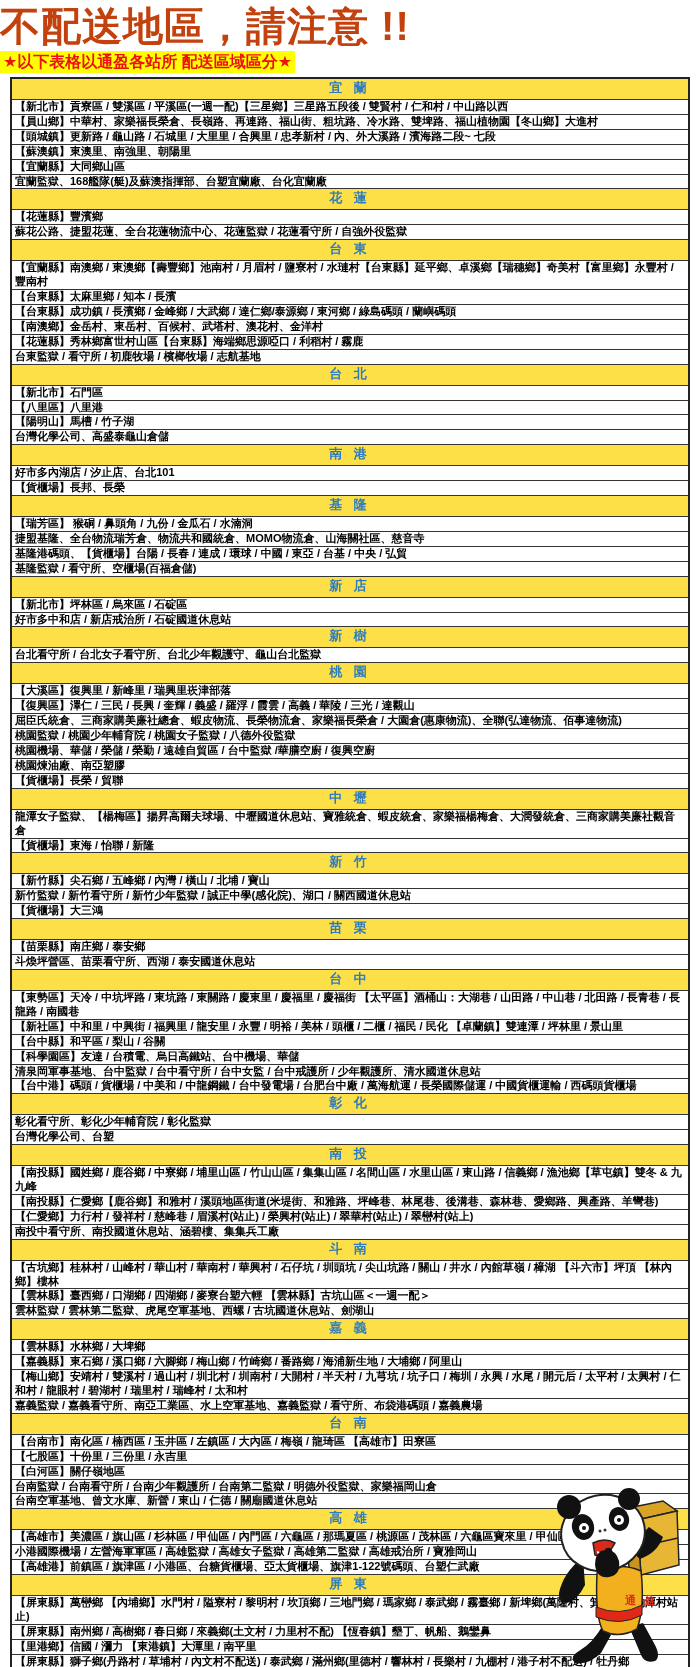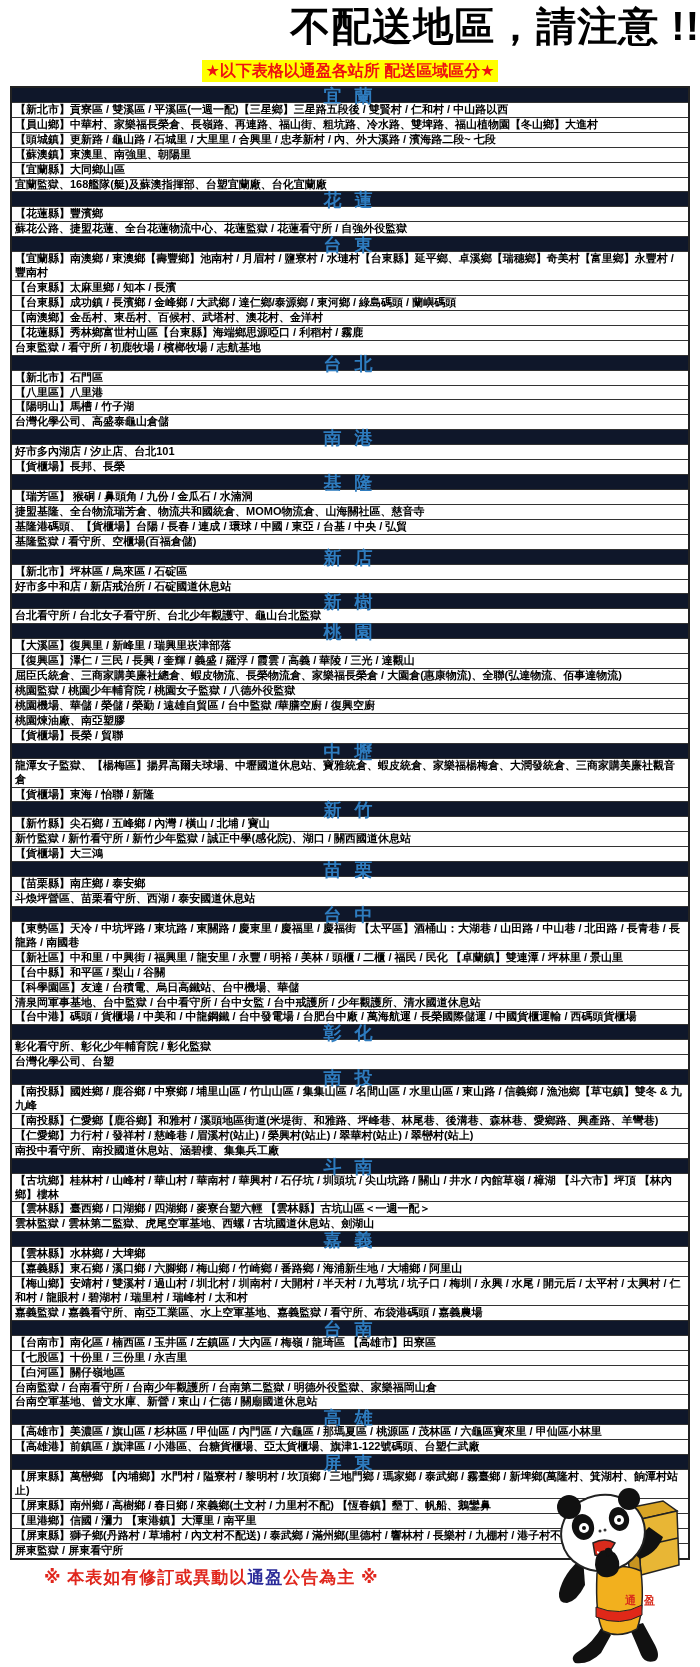--- a/index.html
+++ b/index.html
@@ -2,36 +2,36 @@
 <html><head>
 <meta charset="utf-8">
 <style>
   html,body{margin:0;padding:0;background:#fff;}
   body{
     width:700px;height:1667px;position:relative;overflow:hidden;
     font-family:"Liberation Sans","DejaVu Sans",sans-serif;
     -webkit-font-smoothing:antialiased;
   }
   .page-title{
-    text-align:right;margin:2px 0 0 0;
-    font-size:40px;font-weight:bold;color:#000000;
+    text-align:left;margin:2px 0 0 0;
+    font-size:40px;font-weight:bold;color:#c2410c;
     letter-spacing:1px;line-height:48px;
   }
-  .subtitle-wrap{text-align:center;margin:10px 0 4px 0;}
+  .subtitle-wrap{text-align:left;margin:1px 0 4px 0;}
   .subtitle{
     display:inline-block;background:#ffff00;color:#ee1111;
     font-size:16px;font-weight:bold;padding:1px 3px;line-height:20px;
   }
   .main-table{
     width:676px;margin:0 auto;border:2px solid #222;
     background:#fff;
   }
   .sec-header{
-    background:#0f172a;color:#2e7cbf;font-weight:bold;
-    text-align:center;font-size:18px;line-height:17px;height:14px;
+    background:#fde047;color:#2e7cbf;font-weight:bold;
+    text-align:center;font-size:13px;line-height:17px;height:20px;
     border-top:1px solid #333;letter-spacing:4px;
   }
   .main-table > .row:first-child,.main-table > .sec-header:first-child{border-top:none;}
   .row{
     border-top:1px solid #333;font-size:11px;line-height:13.9px;
     padding:0 3px;color:#000;font-weight:bold;
     font-family:"Liberation Sans","DejaVu Sans",sans-serif;
   }
   .footer-area{width:676px;margin:6px auto 0 auto;position:relative;}
   .footnote{
@@ -134,20 +134,21 @@
     <div class="row">【梅山鄉】安靖村 / 雙溪村 / 過山村 / 圳北村 / 圳南村 / 大開村 / 半天村 / 九芎坑 / 坑子口 / 梅圳 / 永興 / 水尾 / 開元后 / 太平村 / 太興村 / 仁和村 / 龍眼村 / 碧湖村 / 瑞里村 / 瑞峰村 / 太和村</div>
     <div class="row">嘉義監獄 / 嘉義看守所、南亞工業區、水上空軍基地、嘉義監獄 / 看守所、布袋港碼頭 / 嘉義農場</div>
     <div class="sec-header">台 南</div>
     <div class="row">【台南市】南化區 / 楠西區 / 玉井區 / 左鎮區 / 大內區 / 梅嶺 / 龍琦區 【高雄市】田寮區</div>
     <div class="row">【七股區】十份里 / 三份里 / 永吉里</div>
     <div class="row">【白河區】關仔嶺地區</div>
     <div class="row">台南監獄 / 台南看守所 / 台南少年觀護所 / 台南第二監獄 / 明德外役監獄、家樂福岡山倉</div>
     <div class="row">台南空軍基地、曾文水庫、新營 / 東山 / 仁德 / 關廟國道休息站</div>
     <div class="sec-header">高 雄</div>
     <div class="row">【高雄市】美濃區 / 旗山區 / 杉林區 / 甲仙區 / 內門區 / 六龜區 / 那瑪夏區 / 桃源區 / 茂林區 / 六龜區寶來里 / 甲仙區小林里</div>
+    <div class="row">小港國際機場 / 左營海軍軍區 / 高雄監獄 / 高雄女子監獄 / 高雄第二監獄 / 高雄戒治所 / 寶雅岡山</div>
     <div class="row">【高雄港】前鎮區 / 旗津區 / 小港區、台糖貨櫃場、亞太貨櫃場、旗津1-122號碼頭、台塑仁武廠</div>
     <div class="sec-header">屏 東</div>
     <div class="row">【屏東縣】萬巒鄉 【內埔鄉】水門村 / 隘寮村 / 黎明村 / 坎頂鄉 / 三地門鄉 / 瑪家鄉 / 泰武鄉 / 霧臺鄉 / 新埤鄉(萬隆村、箕湖村、餉潭村站止)</div>
     <div class="row">【屏東縣】南州鄉 / 高樹鄉 / 春日鄉 / 來義鄉(土文村 / 力里村不配) 【恆春鎮】墾丁、帆船、鵝鑾鼻</div>
     <div class="row">【里港鄉】信國 / 瀰力 【東港鎮】大潭里 / 南平里</div>
     <div class="row">【屏東縣】獅子鄉(丹路村 / 草埔村 / 內文村不配送) / 泰武鄉 / 滿州鄉(里德村 / 響林村 / 長樂村 / 九棚村 / 港子村不配送) / 牡丹鄉</div>
     <div class="row">屏東監獄 / 屏東看守所</div>
   </div>
 
 <div class="footer-area">

